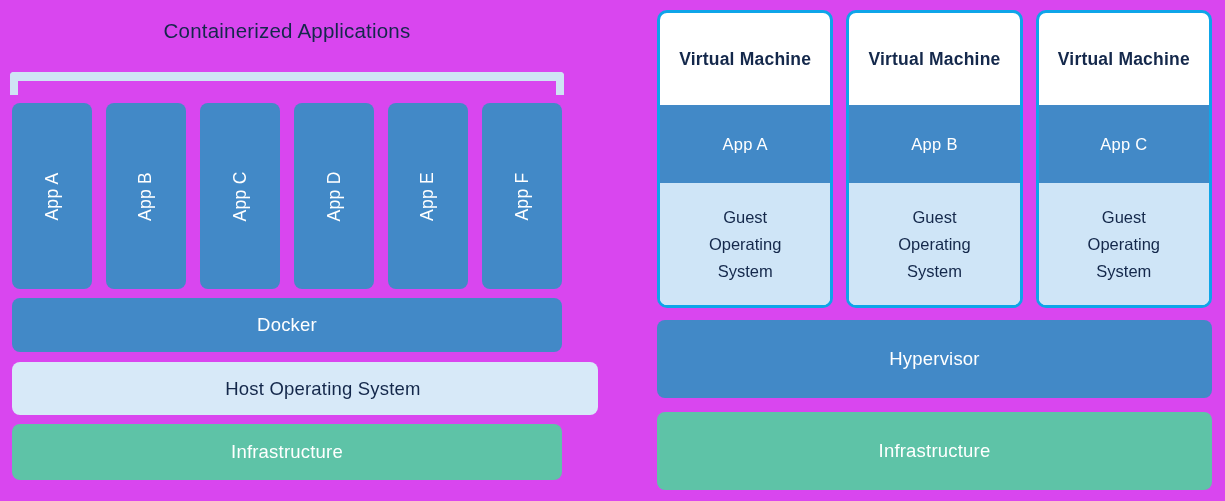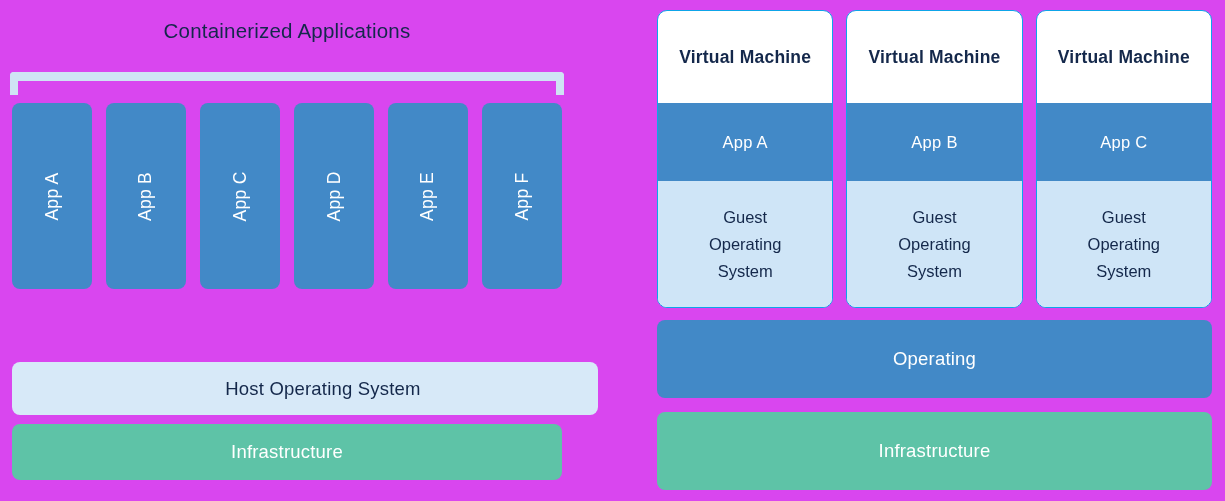--- a/index.html
+++ b/index.html
@@ -42,21 +42,21 @@
   .host-bar{top:362px;height:53px;padding-left:36px;}
   .left-infra-bar{top:424px;height:56px;}
 
   
   .right-panel{position:absolute;left:657px;top:0;width:555px;height:501px;}
   .vm-row{
     position:absolute;top:10px;left:0;width:555px;height:298px;
     display:flex;gap:13px;
   }
   .vm-card{
-    flex:1;box-sizing:border-box;border:1px solid #0ea5e9;border-radius:10px;
+    flex:1;box-sizing:border-box;border:3px solid #0ea5e9;border-radius:10px;
     background:#ffffff;overflow:hidden;display:flex;flex-direction:column;
   }
   .vm-header{
     height:92px;display:flex;align-items:center;justify-content:center;
     font-weight:bold;font-size:17.5px;color:#14284b;letter-spacing:.2px;
   }
   .vm-app{
     height:78px;background:#4289c7;color:#ffffff;
     display:flex;align-items:center;justify-content:center;
     font-size:16.5px;letter-spacing:.3px;
@@ -98,20 +98,21 @@
           <span>App D</span>
         </div>
       <div class="app-box">
           <span>App E</span>
         </div>
       <div class="app-box">
           <span>App F</span>
         </div>
     </div>
 
+    <div class="bar blue docker-bar">Docker</div>
     <div class="bar light host-bar">Host Operating System</div>
     <div class="bar green left-infra-bar">Infrastructure</div>
   </div>
 
   <div class="right-panel">
     <div class="vm-row">
 
       <div class="vm-card">
         <div class="vm-header">Virtual Machine</div>
         <div class="vm-app">App A</div>
@@ -131,17 +132,17 @@
       <div class="vm-card">
         <div class="vm-header">Virtual Machine</div>
         <div class="vm-app">App C</div>
         <div class="vm-os">
             <span>Guest Operating System</span>
           </div>
       </div>
 
     </div>
 
-    <div class="rbar hypervisor-bar">Operating</div>
+    <div class="rbar hypervisor-bar">Hypervisor</div>
     <div class="rbar right-infra-bar">Infrastructure</div>
   </div>
 
 </div>
 
 </body></html>

